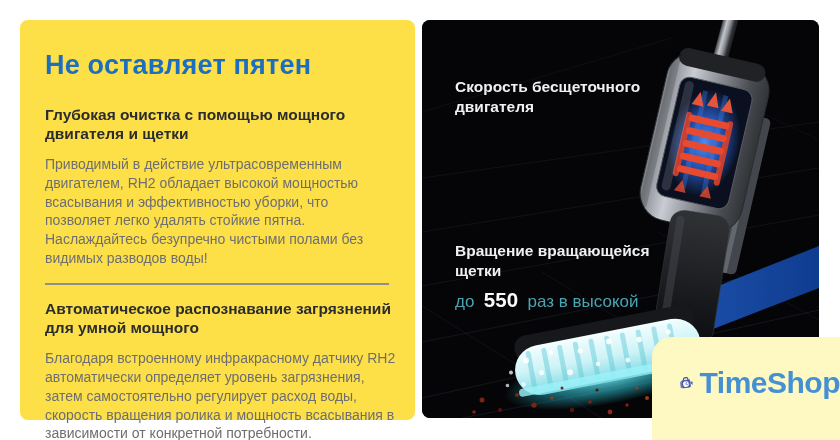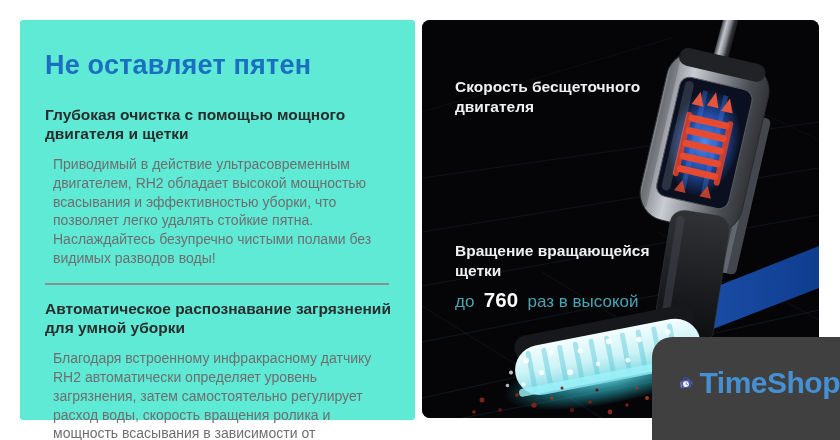--- a/index.html
+++ b/index.html
@@ -1,31 +1,31 @@
 <!DOCTYPE html>
 <html><head>
 <meta charset="utf-8">
 <style>
   html,body{margin:0;padding:0;background:#ffffff;font-family:"Liberation Sans",sans-serif;}
   .canvas{position:relative;width:840px;height:440px;background:#ffffff;overflow:hidden;}
 
   
   .left-panel{
     position:absolute;left:20px;top:20px;width:395px;height:400px;
-    background:#5eead4;border-radius:3px;box-sizing:border-box;
+    background:#fde047;border-radius:8px;box-sizing:border-box;
     padding:26px 18px 18px 25px;
   }
   .left-panel h1{
     margin:4px 0 24px 0;font-size:27px;font-weight:bold;color:#1c6fc0;letter-spacing:.2px;
   }
   .left-panel h2{
     margin:12px 0 11px 0;font-size:15.5px;font-weight:bold;color:#2b2c2e;line-height:1.25;
   }
   .left-panel p{
-    margin:8px;font-size:14px;color:#6e6e71;line-height:1.35;
+    margin:0;font-size:14px;color:#6e6e71;line-height:1.35;
   }
   .divider{
     border:none;border-top:2px solid #8e8e90;margin:15px 0 14px 0;width:344px;
   }
 
   
   .right-panel{
     position:absolute;left:422px;top:20px;width:397px;height:398px;
     background:#0c4a6e;border-radius:8px;overflow:hidden;
   }
@@ -34,21 +34,21 @@
   .stat-1{top:57px;}
   .stat-2{top:221px;}
   .stat-label{font-weight:bold;font-size:15.5px;line-height:1.3;max-width:225px;}
   .stat-line{margin-top:7px;white-space:nowrap;}
   .stat-line span{display:inline-block;margin-right:5px;vertical-align:baseline;}
   .stat-line .pre,.stat-line .suf{color:#4aa4b2;font-size:17px;}
   .stat-line .val{color:#fbfbfb;font-weight:bold;font-size:20.5px;}
 
   
   .logo-box{
-    position:absolute;left:652px;top:337px;right:0;bottom:0;background:#404040;
+    position:absolute;left:652px;top:337px;right:0;bottom:0;background:#fef9c3;
     border-radius:20px 0 0 0;display:flex;align-items:center;justify-content:center;
     gap:7px;padding-bottom:12px;box-sizing:border-box;padding-left:28px;
   }
   .logo-text{
     font-size:30px;font-weight:bold;color:#4590d2;letter-spacing:-0.5px;
   }
 </style>
 </head>
 <body>
 
@@ -58,21 +58,21 @@
     <h1>Не оставляет пятен</h1>
 
     <div>
       <h2>Глубокая очистка с помощью мощного двигателя и щетки</h2>
       <p>Приводимый в действие ультрасовременным двигателем, RH2 обладает высокой мощностью всасывания и эффективностью уборки, что позволяет легко удалять стойкие пятна. Наслаждайтесь безупречно чистыми полами без видимых разводов воды!</p>
     </div>
 
     <hr class="divider">
 
     <div>
-      <h2>Автоматическое распознавание загрязнений для умной уборки</h2>
+      <h2>Автоматическое распознавание загрязнений для умной мощного</h2>
       <p>Благодаря встроенному инфракрасному датчику RH2 автоматически определяет уровень загрязнения, затем самостоятельно регулирует расход воды, скорость вращения ролика и мощность всасывания в зависимости от конкретной потребности.</p>
     </div>
   </section>
 
   <section class="right-panel">
     <svg class="art" width="397" height="398" viewBox="0 0 397 398">
       <defs>
         <linearGradient id="bodyGrad" x1="0" y1="0" x2="1" y2="0">
           <stop offset="0" stop-color="#7c8086"></stop>
           <stop offset="0.25" stop-color="#c9cdd3"></stop>
@@ -233,21 +233,21 @@
     </svg>
 
     <div class="stat stat-1">
       <div class="stat-label">Скорость бесщеточного двигателя</div>
     </div>
 
     <div class="stat stat-2">
       <div class="stat-label">Вращение вращающейся щетки</div>
       <div class="stat-line">
         <span class="pre">до</span>
-        <span class="val">760</span>
+        <span class="val">550</span>
         <span class="suf">раз в высокой</span>
       </div>
     </div>
   </section>
 
   <div class="logo-box">
     <svg width="58" height="56" viewBox="-6 0 62 56">
       <g transform="rotate(-8 24 30)">
         <polygon points="3,14 -5,22 -5,48 3,52" fill="#6b7cc4"></polygon>
         <rect x="14" y="2" width="22" height="18" rx="7" fill="none" stroke="#3f4d9e" stroke-width="5.5"></rect>

